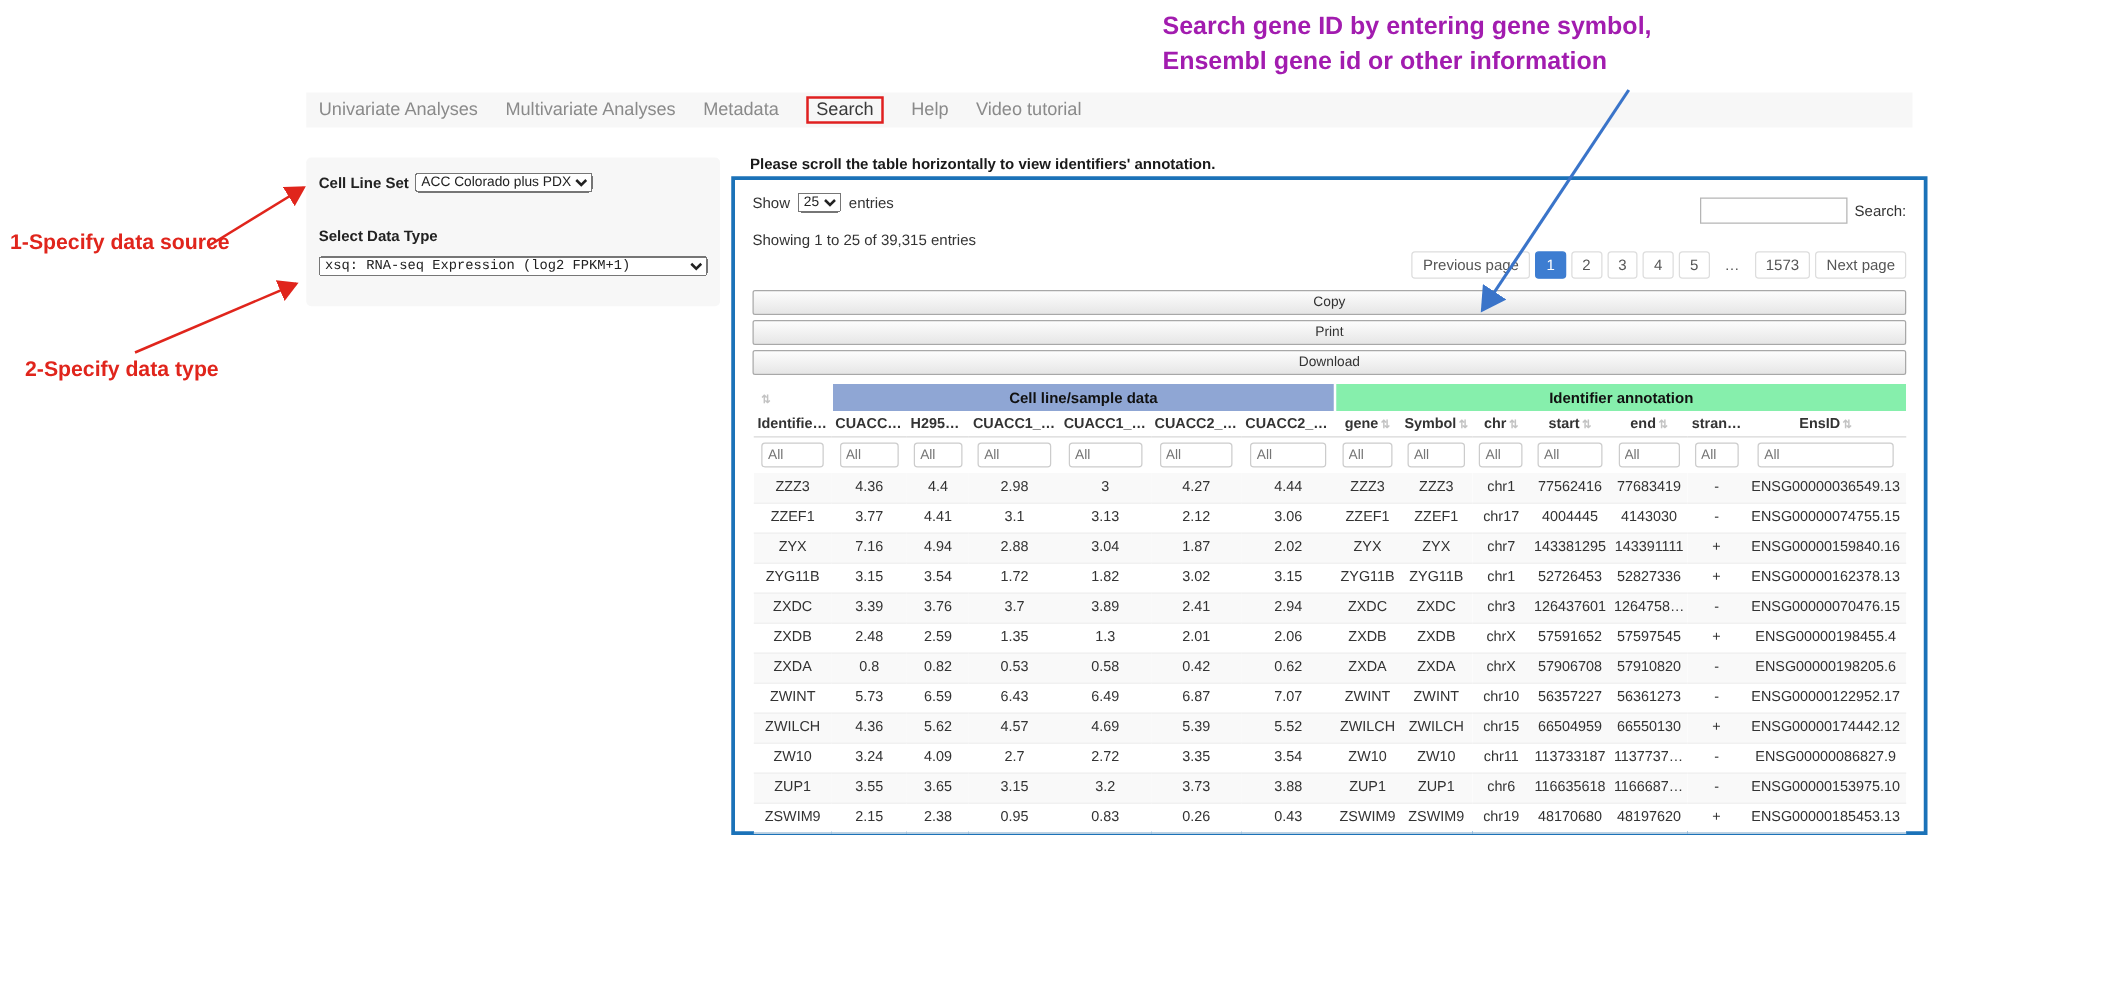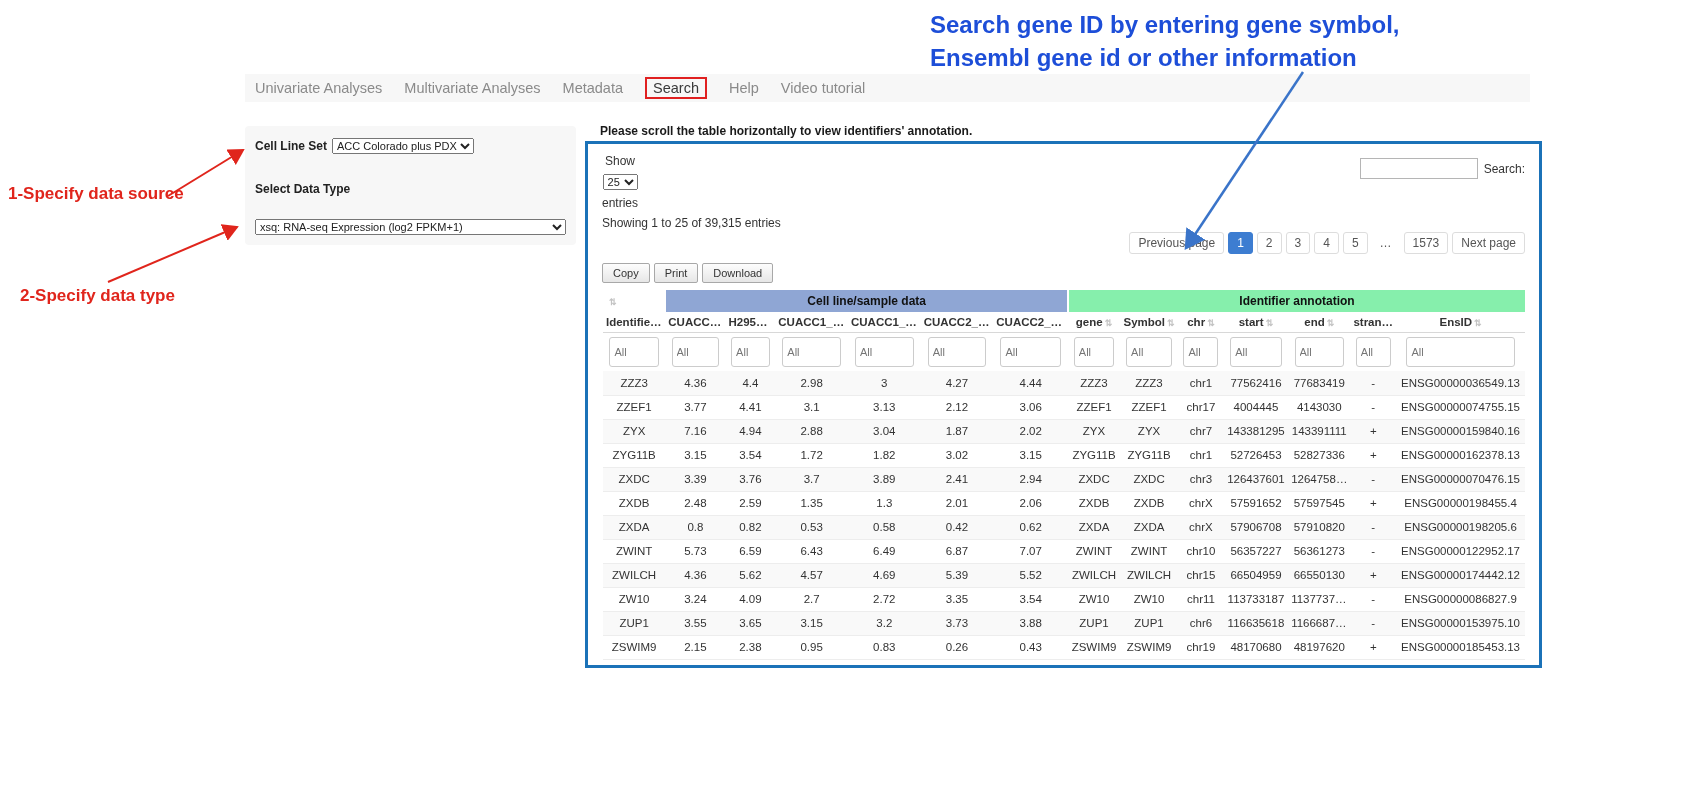--- a/index.html
+++ b/index.html
@@ -3,79 +3,79 @@
 <meta charset="utf-8">
 <style>
   * { box-sizing: border-box; }
   html,body { margin:0; padding:0; }
   body {
     width:1695px; height:794px; position:relative; background:#ffffff;
     font-family:"Liberation Sans", sans-serif; overflow:hidden; color:#333;
   }
 
   
-  .blue-note { position:absolute; left:930px; top:8px; color:#1d4ed8;
-    font-size:24px; font-weight:bold; line-height:1.38; }
+  .blue-note { position:absolute; left:930px; top:8px; color:#a21caf;
+    font-size:20px; font-weight:bold; line-height:1.38; }
   .red-note { position:absolute; color:#e0251c; font-size:17px; font-weight:bold; }
   #note1 { left:8px;  top:184px; }
   #note2 { left:20px; top:286px; }
   #arrow-layer { position:absolute; left:0; top:0; width:1695px; height:794px;
     pointer-events:none; z-index:50; }
 
   
   .navbar { position:absolute; left:245px; top:74px; width:1285px; height:28px;
     background:#f7f7f7; display:flex; align-items:center; gap:22px;
     padding-left:10px; font-size:14.5px; color:#8a8a8a; }
   .nav-item { cursor:pointer; white-space:nowrap; }
   .nav-item.active { color:#3a3a3a; border:2px solid #e02020; padding:1px 6px; }
 
   
   .panel { position:absolute; left:245px; top:126px; width:331px; height:119px;
     background:#f7f7f7; border-radius:4px; padding:12px 10px; font-size:12px; }
   .panel .label { font-weight:bold; color:#222; }
   .row-inline { display:flex; align-items:center; gap:5px; }
   select { font-size:11px; font-family:inherit; color:#222; }
   #data-type-label { display:block; margin-top:28px; }
-  #data-type-select { width:100%; margin-top:23px; }
+  #data-type-select { width:100%; margin-top:9px;font-family:Liberation Mono, monospace; }
 
   
   .scroll-note { position:absolute; left:600px; top:124px; font-size:12px;
     font-weight:bold; color:#1a1a1a; }
   .main { position:absolute; left:585px; top:141px; width:957px; height:527px;
     border:3px solid #1b72b8; background:#fff; padding:10px 14px; font-size:12px; }
 
   .topflex { display:flex; justify-content:space-between; align-items:flex-start; }
-  .show-group { display:flex; align-items:center; gap:6px; font-size:12px;flex-direction:column; }
+  .show-group { display:flex; align-items:center; gap:6px; font-size:12px; }
   .search-group { display:flex; align-items:center; gap:6px; margin-top:4px; }
   .search-input { width:118px; height:21px; border:1px solid #b5b5b5; }
   .showing-row { margin-top:6px; font-size:12px; color:#333; }
   .pagination { display:flex; justify-content:flex-end; align-items:center;
     gap:4px; margin-top:2px; font-size:12px; }
   .page-btn { border:1px solid #ddd; background:#fff; color:#555;
     padding:3px 8px; border-radius:3px; cursor:pointer; white-space:nowrap; }
   .page-btn.active { background:#3d7dd1; border-color:#3d7dd1; color:#fff; }
   .page-btn.ellipsis { border:none; cursor:default; }
 
-  .dt-buttons { display:flex; gap:4px; margin:9px 0 7px; }
+  .dt-buttons { display:flex; gap:4px; margin:9px 0 7px;flex-direction:column; }
   .dt-btn { font-size:11px; padding:3px 10px; border:1px solid #a8a8a8;
     border-radius:2px; background:linear-gradient(#fdfdfd,#e6e6e6);
     color:#333; cursor:pointer; }
 
   
   table { width:100%; border-collapse:collapse; table-layout:fixed; font-size:11.5px; }
   th, td { padding:4px 3px; text-align:center; overflow:hidden;
     white-space:nowrap; text-overflow:ellipsis; }
   .group-th { font-weight:bold; color:#111; font-size:12px; border-left:2px solid #fff; }
   .group-th.g0 { background:#fff; text-align:left; }
   .group-th.g1 { background:#8fa6d4; }
   .group-th.g2 { background:#86efac; }
   .col-th { font-weight:bold; font-size:11.5px; border-bottom:1px solid #d8d8d8;
     cursor:pointer; }
   .sort-icon { color:#c3c3c3; font-size:9px; margin-left:2px; }
-  .filter-th input { width:88%; height:30px; border:1px solid #ccc;
+  .filter-th input { width:88%; height:20px; border:1px solid #ccc;
     border-radius:3px; font-size:11px; padding:0 4px; color:#333; }
   tbody td { border-bottom:1px solid #ededed; height:24px; color:#333; }
   tbody tr:nth-child(odd) { background:#f9f9f9; }
   tbody tr:nth-child(even) { background:#ffffff; }
 </style>
 </head>
 <body>
 
 <svg id="arrow-layer">
   <defs>

